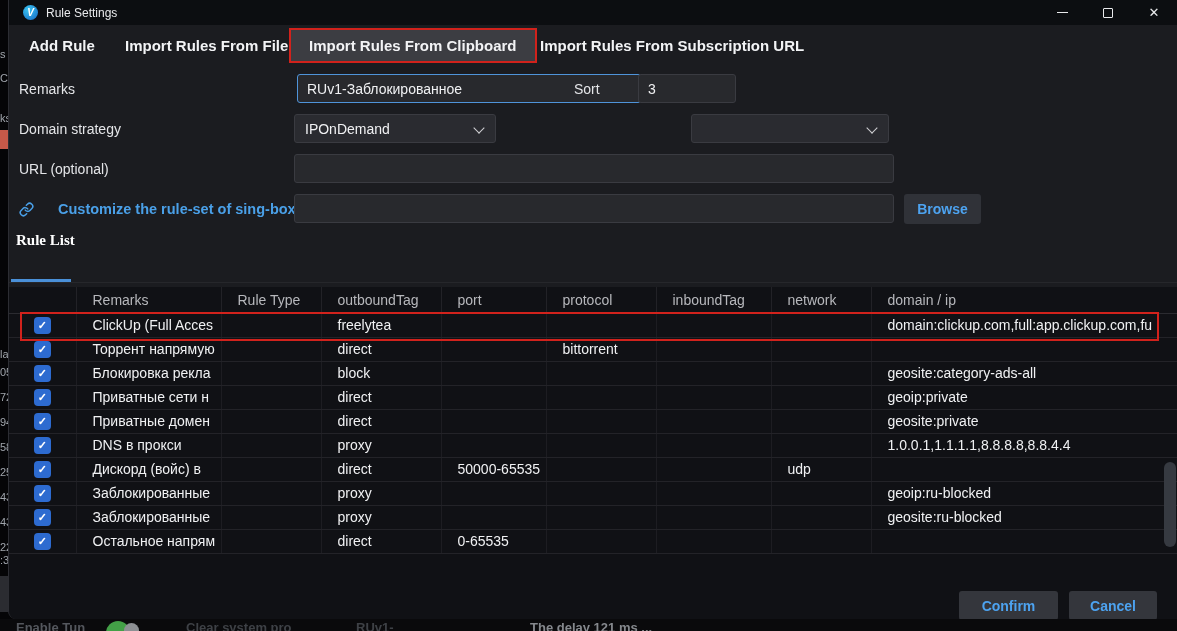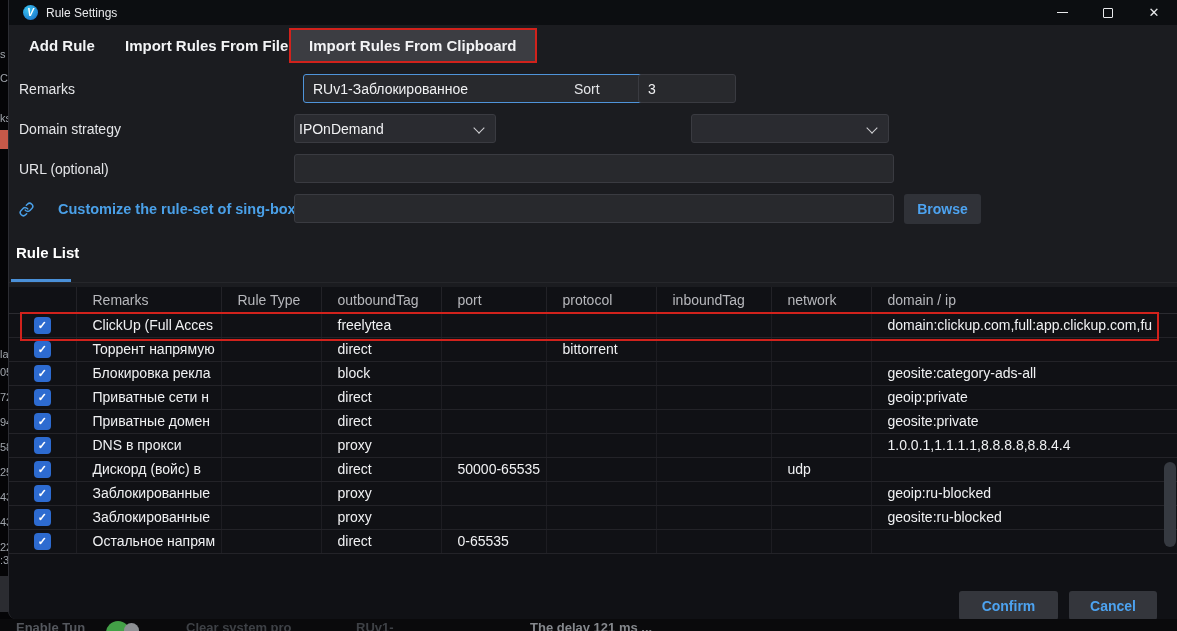--- a/index.html
+++ b/index.html
@@ -41,37 +41,37 @@
   .tb-add  { left:20px; }
   .tb-file { left:116px; }
   .tb-sub  { left:531px; }
   .tb-clip { position:absolute; left:280px; top:3px; height:35px; padding:0 18px; background:#3c3d42; border:2px solid #d1221c;
              display:flex; align-items:center; color:#f2f3f5; font-size:15px; font-weight:600; }
 
   
   .f-label { position:absolute; height:29px; display:flex; align-items:center; color:#e4e5e8; font-size:14px; }
   .f-input { position:absolute; height:29px; background:#28292d; border:1px solid #3a3b41; border-radius:3px;
              color:#f0f1f3; font-size:14px; padding:0 9px; font-family:inherit; outline:none; }
-  .remarks-input { left:294px; top:74px; width:344px; border:1px solid #4f94da; }
+  .remarks-input { left:288px; top:74px; width:344px; border:1px solid #4f94da; }
   .sort-input    { left:629px; top:74px; width:98px; }
   .url-input     { left:285px; top:154px; width:600px; }
   .ruleset-input { left:285px; top:194px; width:600px; }
   .select { position:absolute; height:29px; background:#2a2b30; border:1px solid #3a3b41; border-radius:3px;
-            color:#f0f1f3; font-size:14px; display:flex; align-items:center; padding:0 4px; }
+            color:#f0f1f3; font-size:14px; display:flex; align-items:center; padding:0 10px; }
   .sel-domain  { left:285px; top:114px; width:202px; }
   .sel-singbox { left:682px; top:114px; width:198px; }
   .chev { position:absolute; right:12px; top:9px; width:8px; height:8px;
           border-right:1.6px solid #cfd0d3; border-bottom:1.6px solid #cfd0d3; transform:rotate(45deg); }
   .link-row { position:absolute; left:10px; top:194px; height:30px; display:flex; align-items:center; gap:24px;
               color:#4aa0e8; font-size:14.5px; font-weight:bold; cursor:pointer; }
   .browse-btn { position:absolute; left:895px; top:194px; width:77px; height:30px; background:#303238; border-radius:3px;
                 color:#4da3f0; font-size:14px; font-weight:bold; display:flex; align-items:center; justify-content:center; }
 
   
-  .rule-list-tab { position:absolute; left:7px; top:244px; color:#ffffff; font-size:15px; font-weight:bold; }
+  .rule-list-tab { position:absolute; left:7px; top:232px; color:#ffffff; font-size:15px; font-weight:bold;font-family:Liberation Serif, serif; }
   .tab-underline { position:absolute; left:2px; top:279px; width:60px; height:3px; background:#4a90d8; }
   .tab-line { position:absolute; left:0; right:0; top:282px; height:1px; background:#26272b; }
 
   
   .table-section { position:absolute; left:0; top:287px; width:1169px; height:332px; background:#101115; }
   table { border-collapse:collapse; table-layout:fixed; width:1169px; }
   th { height:26px; color:#b7b8bc; font-weight:400; font-size:14px; text-align:left; padding:0 0 0 16px;
        border-bottom:1px solid #2b2b30; border-right:1px solid #222227; overflow:hidden; white-space:nowrap; }
   td { height:24px; color:#f0f1f3; font-size:14px; padding:0 0 0 16px;
        border-bottom:1px solid #232328; border-right:1px solid #1d1d22; overflow:hidden; white-space:nowrap; }
@@ -125,20 +125,21 @@
       <div class="win-btn">
           <span>✕</span>
         </div>
     </div>
   </div>
 
   <div class="toolbar">
     <span class="tb-item tb-add">Add Rule</span>
     <span class="tb-item tb-file">Import Rules From File</span>
     <span class="tb-clip">Import Rules From Clipboard</span>
+    <span class="tb-item tb-sub">Import Rules From Subscription URL</span>
   </div>
 
   <span class="f-label" style="left:10px; top:74px">Remarks</span>
   <input class="f-input remarks-input" value="RUv1-Заблокированное" style="">
   <span class="f-label" style="left:565px; top:74px">Sort</span>
   <input class="f-input sort-input" value="3" style="">
 
   <span class="f-label" style="left:10px; top:114px">Domain strategy</span>
   <div class="select sel-domain">
     <span>IPOnDemand</span>

